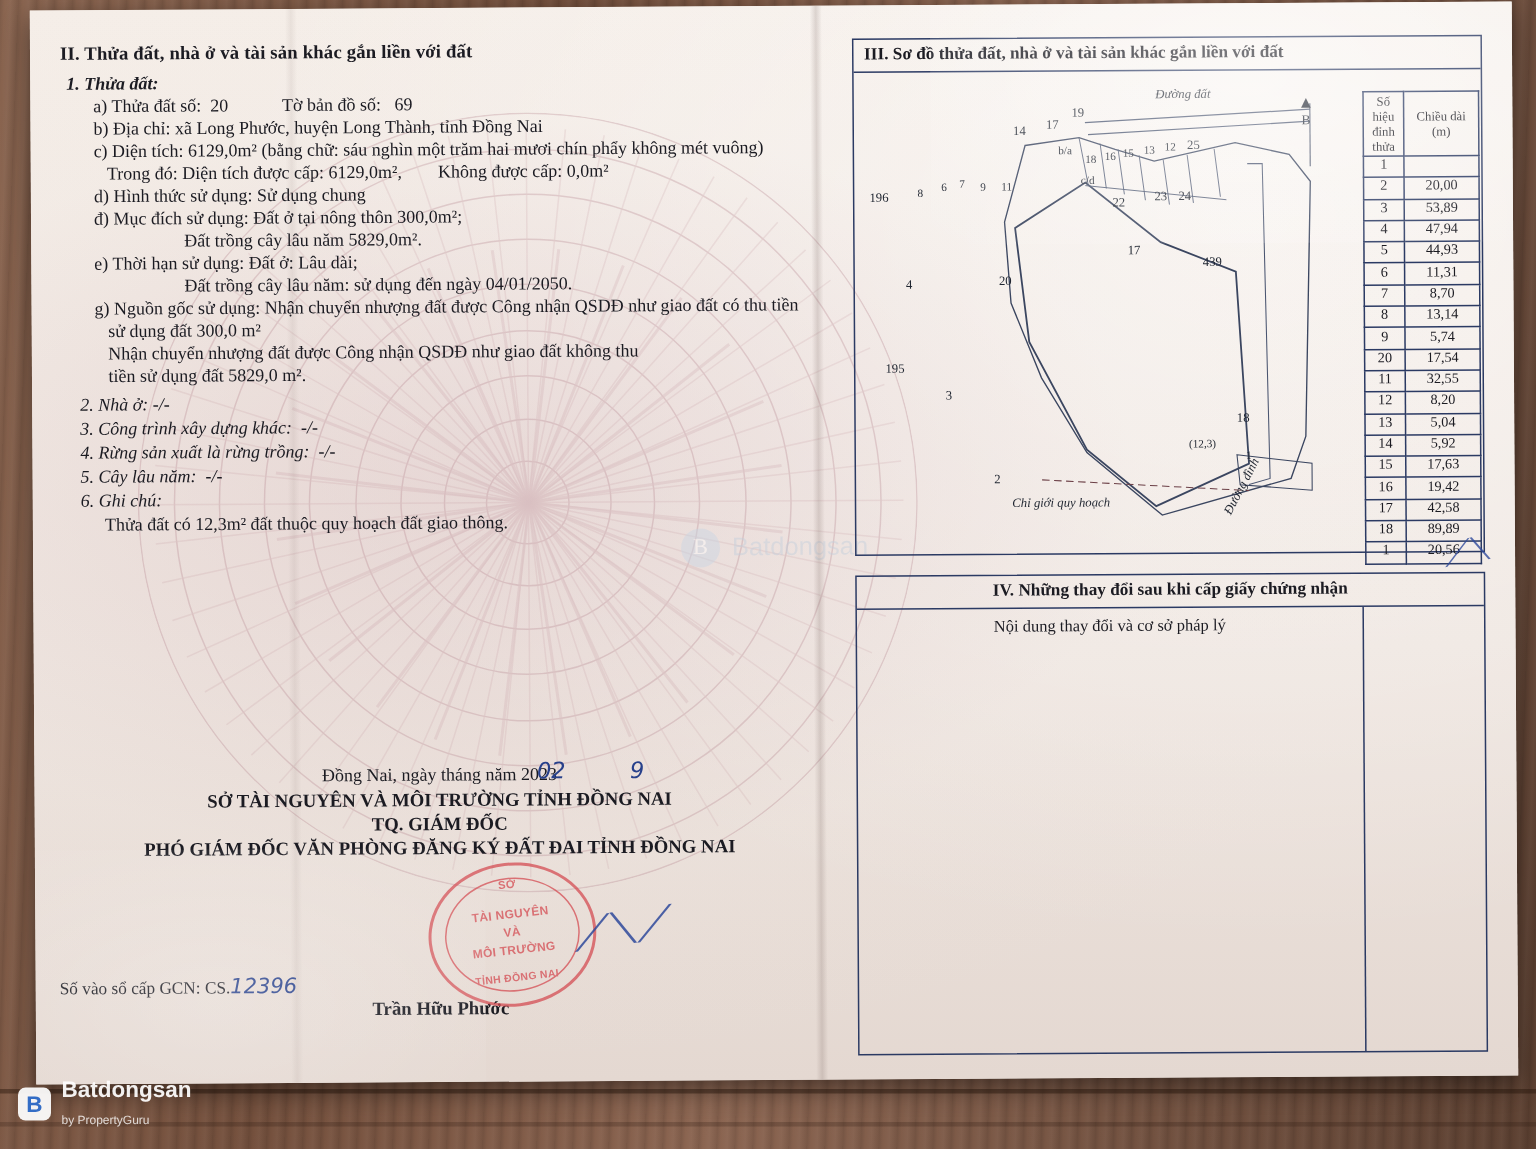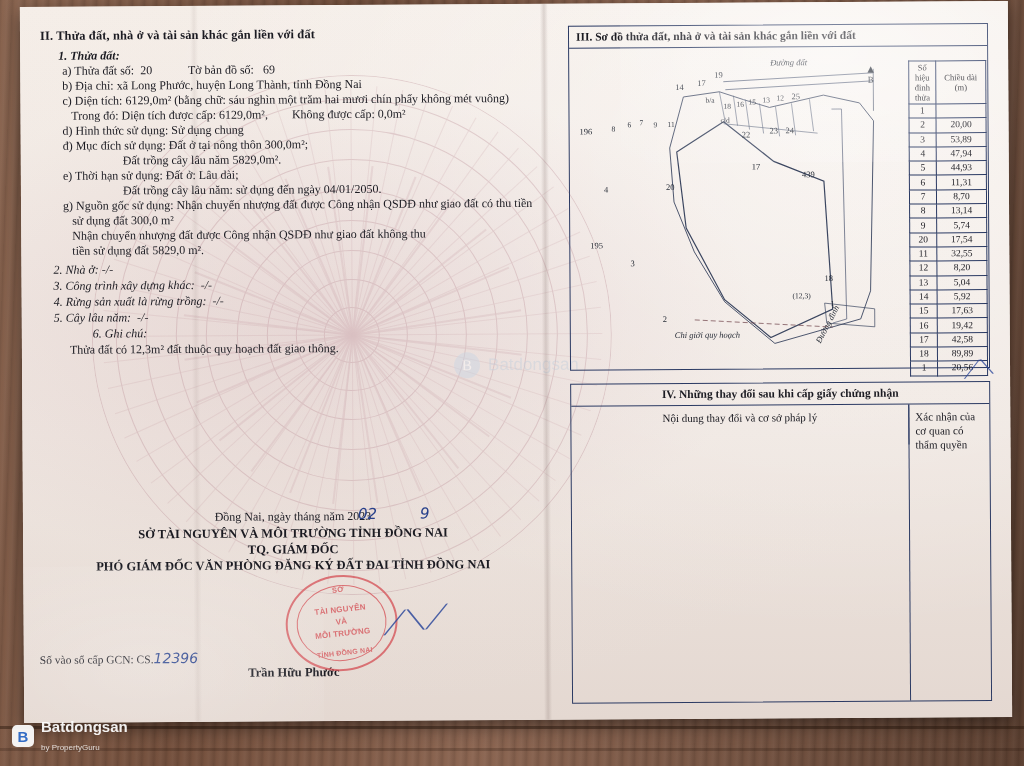--- a/index.html
+++ b/index.html
@@ -446,41 +446,41 @@
       <span class="dot">B</span>
       <span class="txt">Batdongsan</span>
     </div>
 
     <div class="fold" style="left: 520px;"></div>
     <div class="fold" style="left: 170px; opacity:0.45;"></div>
 
     <div class="content">
 
       <div class="sec-title" id="sec2-title">II. Thửa đất, nhà ở và tài sản khác gắn liền với đất</div>
-      <div class="lt it bd" style="left:38px; top:42px;">1. Thửa đất:</div>
+      <div class="lt it bd" style="left:24px; top:42px;">1. Thửa đất:</div>
 
       <div class="lt" style="left:42px; top:57px;">a) Thửa đất số:  20            Tờ bản đồ số:   69</div>
       <div class="lt" style="left:42px; top:72px;">b) Địa chỉ: xã Long Phước, huyện Long Thành, tỉnh Đồng Nai</div>
       <div class="lt" style="left:42px; top:87px;">c) Diện tích: 6129,0m² (bằng chữ: sáu nghìn một trăm hai mươi chín phẩy không mét vuông)</div>
       <div class="lt" style="left:42px; top:102px;">   Trong đó: Diện tích được cấp: 6129,0m²,        Không được cấp: 0,0m²</div>
       <div class="lt" style="left:42px; top:117px;">d) Hình thức sử dụng: Sử dụng chung</div>
       <div class="lt" style="left:42px; top:132px;">đ) Mục đích sử dụng: Đất ở tại nông thôn 300,0m²;</div>
       <div class="lt" style="left:42px; top:147px;">                    Đất trồng cây lâu năm 5829,0m².</div>
       <div class="lt" style="left:42px; top:162px;">e) Thời hạn sử dụng: Đất ở: Lâu dài;</div>
       <div class="lt" style="left:42px; top:177px;">                    Đất trồng cây lâu năm: sử dụng đến ngày 04/01/2050.</div>
       <div class="lt" style="left:42px; top:192px;">g) Nguồn gốc sử dụng: Nhận chuyển nhượng đất được Công nhận QSDĐ như giao đất có thu tiền</div>
       <div class="lt" style="left:42px; top:207px;">   sử dụng đất 300,0 m²</div>
       <div class="lt" style="left:42px; top:222px;">   Nhận chuyển nhượng đất được Công nhận QSDĐ như giao đất không thu</div>
       <div class="lt" style="left:42px; top:237px;">   tiền sử dụng đất 5829,0 m².</div>
 
       <div class="lt it" style="left:32px; top:256px;">2. Nhà ở: -/-</div>
       <div class="lt it" style="left:32px; top:272px;">3. Công trình xây dựng khác:  -/-</div>
       <div class="lt it" style="left:32px; top:288px;">4. Rừng sản xuất là rừng trồng:  -/-</div>
       <div class="lt it" style="left:32px; top:304px;">5. Cây lâu năm:  -/-</div>
-      <div class="lt it" style="left:32px; top:320px;margin-left:39px;">6. Ghi chú:</div>
+      <div class="lt it" style="left:32px; top:320px;">6. Ghi chú:</div>
       <div class="lt" style="left:48px; top:336px;">Thửa đất có 12,3m² đất thuộc quy hoạch đất giao thông.</div>
 
       <div class="foot" id="foot-place">
         <span>Đồng Nai, ngày       tháng       năm 2023</span>
       </div>
       <div class="hand" style="position:absolute; left:335px; top:500px; font-size:15px;">02</div>
       <div class="hand" style="position:absolute; left:397px; top:500px; font-size:15px;">9</div>
 
       <div class="foot" id="foot-dept">SỞ TÀI NGUYÊN VÀ MÔI TRƯỜNG TỈNH ĐỒNG NAI</div>
       <div class="foot" id="foot-sub">TQ. GIÁM ĐỐC</div>
@@ -661,21 +661,20 @@
             </tbody>
         </table>
       </div>
 
       <div id="sign-right">⟋⟍</div>
 
       <div class="panel" id="panel4">
         <div class="hdr">IV. Những thay đổi sau khi cấp giấy chứng nhận</div>
         <div class="vline"></div>
         <div class="colhdr-left">Nội dung thay đổi và cơ sở pháp lý</div>
-        <div class="colhdr-right">Xác nhận của cơ quan có thẩm quyền</div>
       </div>
 
     </div>
 
     <div class="glare" style="left:600px; top:-60px; width:420px; height:220px;"></div>
     <div class="glare" style="left:-60px; top:560px; width:360px; height:200px; opacity:0.5;"></div>
   </div>
 
   <div id="site-wm">
     <span class="logo">B</span>

